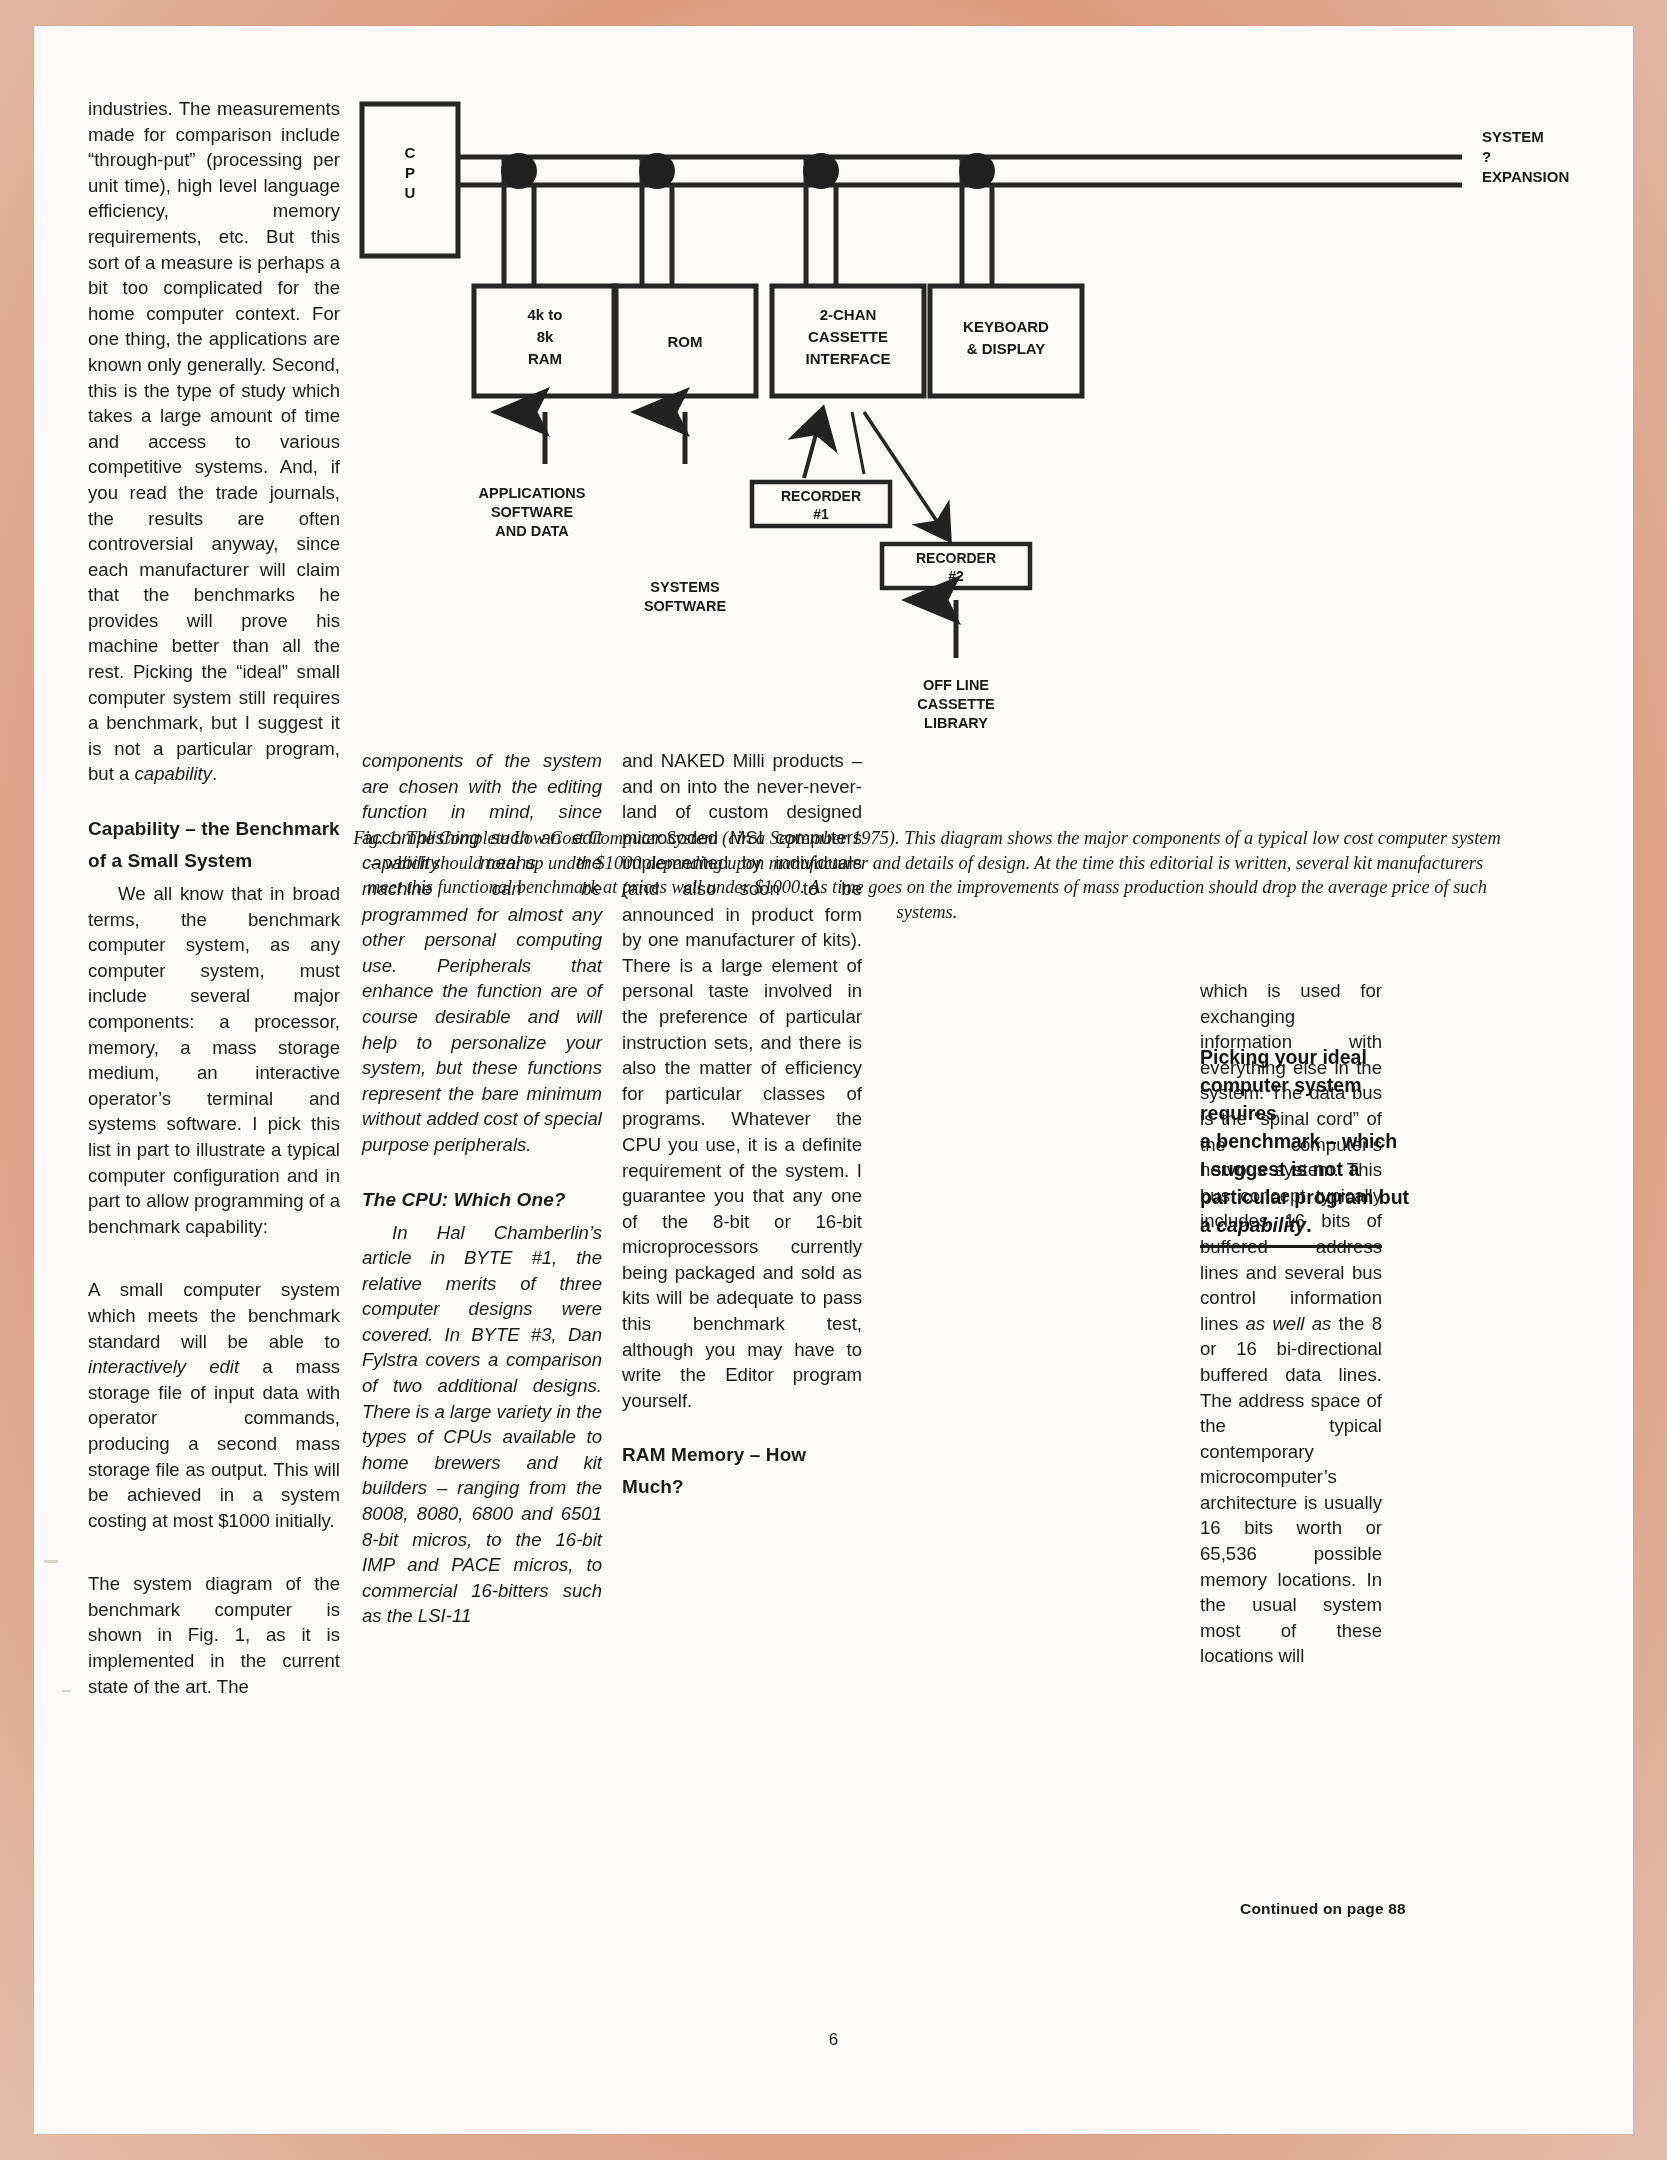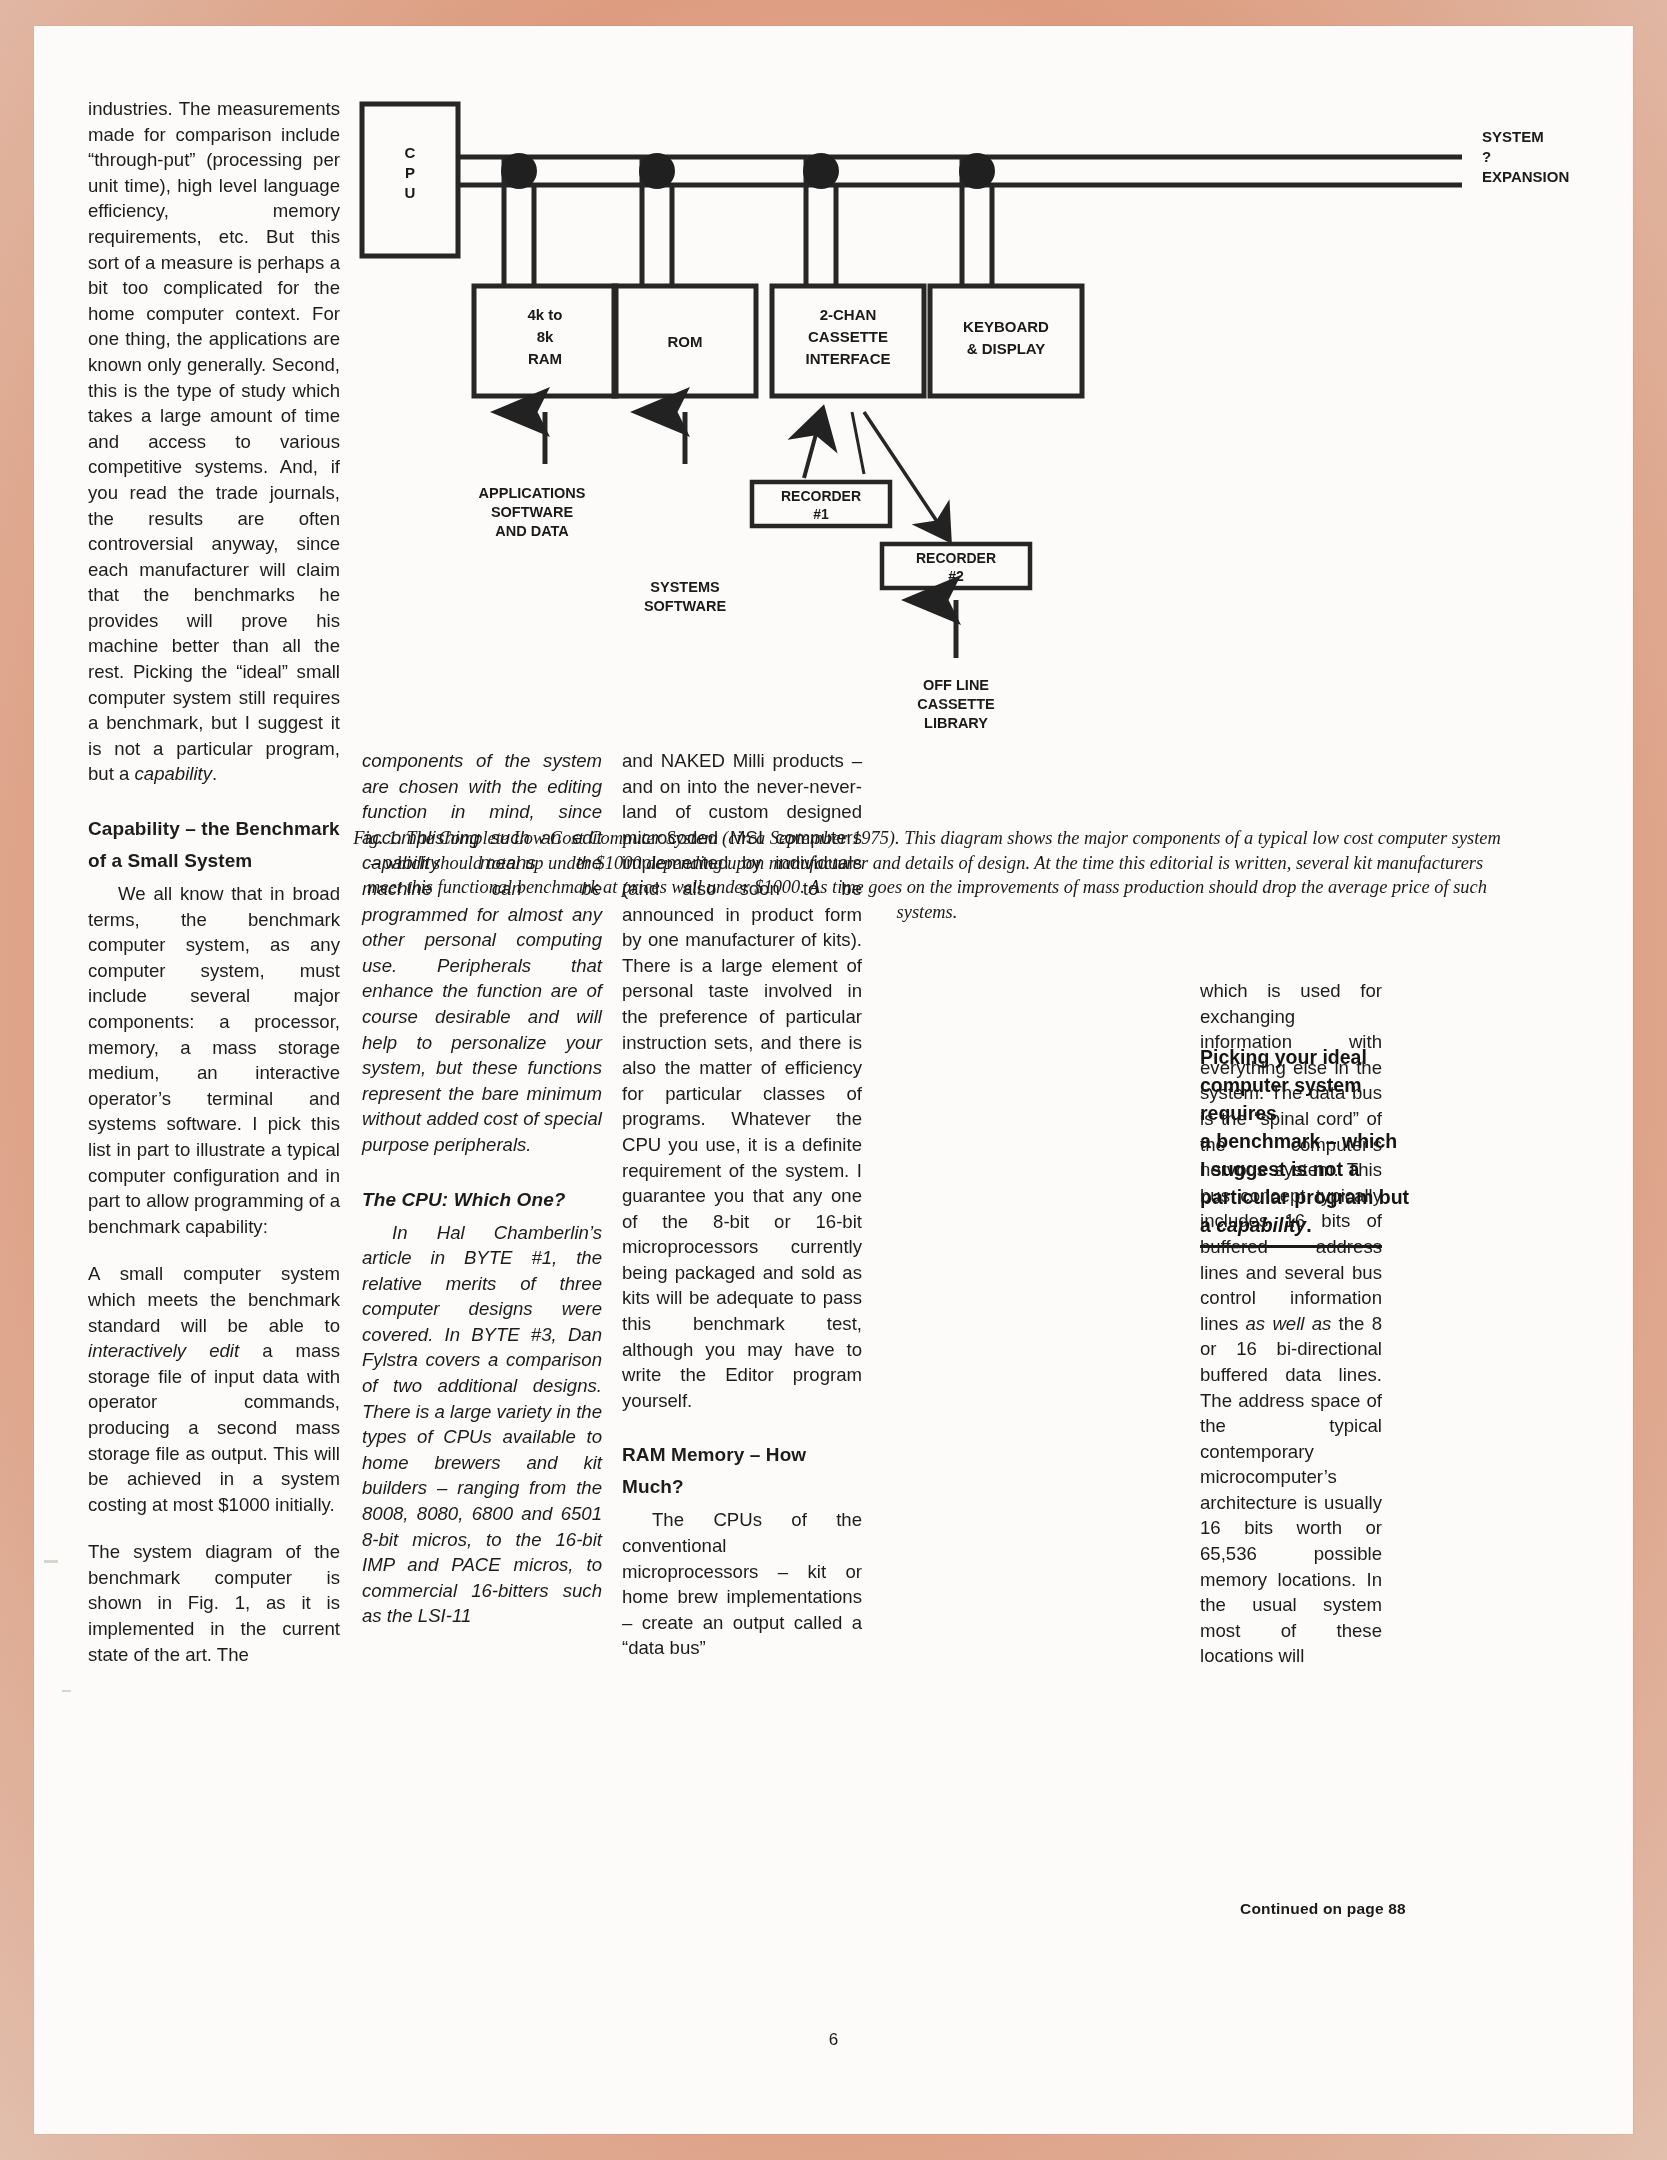--- a/index.html
+++ b/index.html
@@ -33,21 +33,21 @@
   
   .col {
     position:absolute;
     font-size:18.6px;
     line-height:25.6px;
     text-align:justify;
     color:#1c1c1c;
     -webkit-font-smoothing:antialiased;
   }
   .col p { margin:0 0 0 0; }
-  .col p + p { margin-top:22px; }
+  .col p + p { margin-top:38px; }
   .indent { text-indent:30px; }
 
   #col1 { left:88px;  top:96px;  width:252px; }
   #col2 { left:362px; top:748px; width:240px;font-style:italic; }
   #col3 { left:622px; top:748px; width:240px; }
   #col5 { left:1200px;top:978px; width:182px; }
 
   h3.subhead{
     font-size:19px;
     line-height:32px;
@@ -139,21 +139,20 @@
 
   <div class="col" id="col2">
     <p>components of the system are chosen with the editing function in mind, since accomplishing such an edit capability means the machine can be programmed for almost any other personal computing use. Peripherals that enhance the function are of course desirable and will help to personalize your system, but these functions represent the bare minimum without added cost of special purpose peripherals.</p>
     <h3 class="subhead">The CPU: Which One?</h3>
     <p class="indent">In Hal Chamberlin’s article in BYTE #1, the relative merits of three computer designs were covered. In BYTE #3, Dan Fylstra covers a comparison of two additional designs. There is a large variety in the types of CPUs available to home brewers and kit builders – ranging from the 8008, 8080, 6800 and 6501 8-bit micros, to the 16-bit IMP and PACE micros, to commercial 16-bitters such as the LSI-11</p>
   </div>
 
   <div class="col" id="col3">
     <p>and NAKED Milli products – and on into the never-never-land of custom designed microcoded MSI computers implemented by individuals (and also soon to be announced in product form by one manufacturer of kits). There is a large element of personal taste involved in the preference of particular instruction sets, and there is also the matter of efficiency for particular classes of programs. Whatever the CPU you use, it is a definite requirement of the system. I guarantee you that any one of the 8-bit or 16-bit microprocessors currently being packaged and sold as kits will be adequate to pass this benchmark test, although you may have to write the Editor program yourself.</p>
     <h3 class="subhead">RAM Memory – How Much?</h3>
-    <p class="indent">The CPUs of the conventional microprocessors – kit or home brew implementations – create an output called a “data bus”</p>
   </div>
 
   <div id="pullquote">
     <div>Picking your ideal</div>
     <div>computer system requires</div>
     <div>a benchmark – which</div>
     <div>I suggest is not a</div>
     <div>particular program but</div>
     <div><span>a </span><span class="ital">capability</span><span>.</span></div>
   </div>

